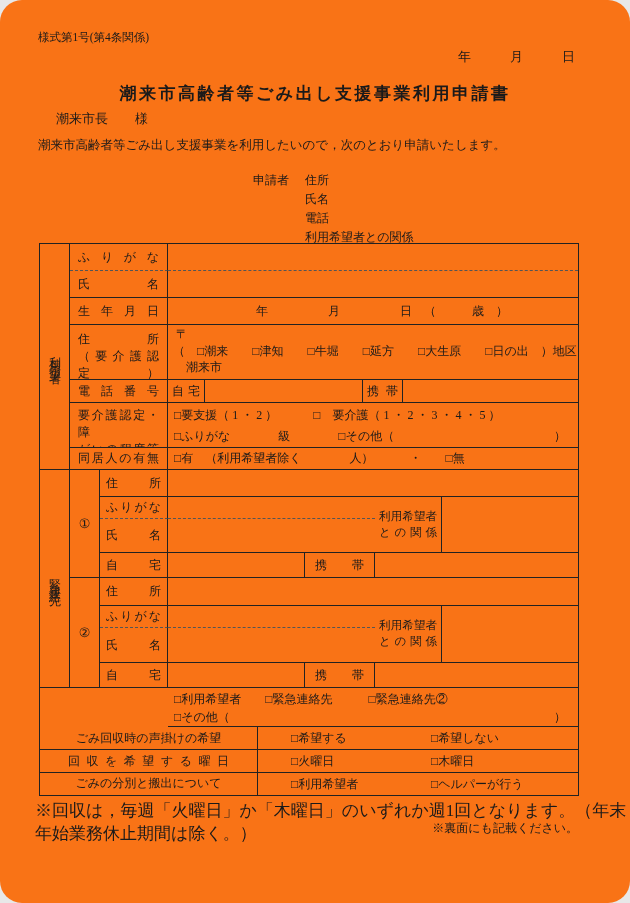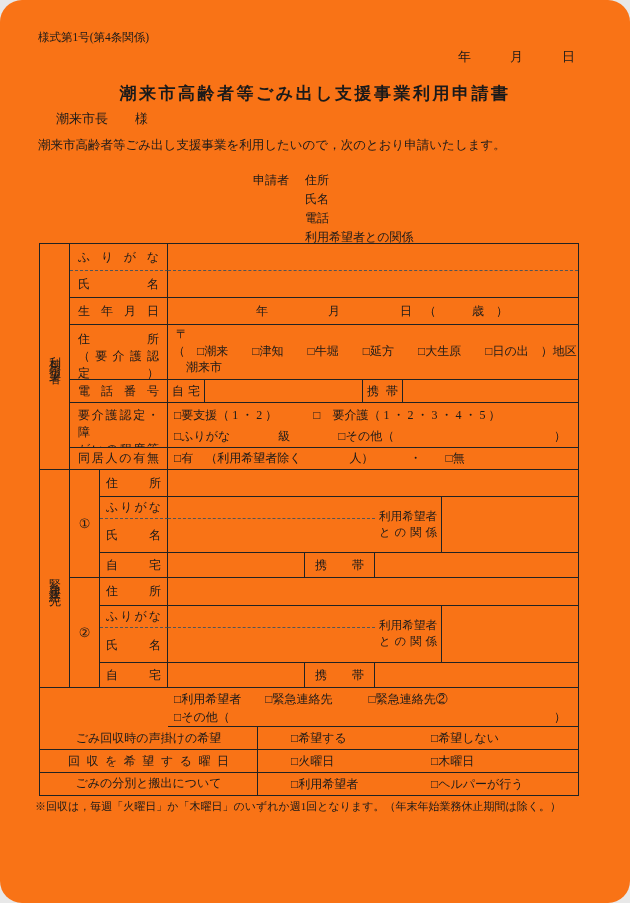--- a/index.html
+++ b/index.html
@@ -152,15 +152,16 @@
     </div>
 
     <div class="c br ctr" style="left:0;top:529px;width:218px;height:22px;line-height:21px;text-align:center;">ごみの分別と搬出について</div>
     <div class="c optrow" style="left:218px;top:529px;width:320px;height:22px;">
       <span class="o1">□利用希望者</span>
       <span>□ヘルパーが行う</span>
     </div>
 
   </div>
 
-  <div class="abs" style="left:35px;top:799px;font-size:11px;">※回収は，毎週「火曜日」か「木曜日」のいずれか週1回となります。（年末年始業務休止期間は除く。）</div>
+  <div class="abs" style="left:35px;top:799px;font-size:17px;">※回収は，毎週「火曜日」か「木曜日」のいずれか週1回となります。（年末年始業務休止期間は除く。）</div>
+  <div class="abs" style="right:52px;top:820px;font-size:12px;">※裏面にも記載ください。</div>
 
 </div>
 
 </body></html>

